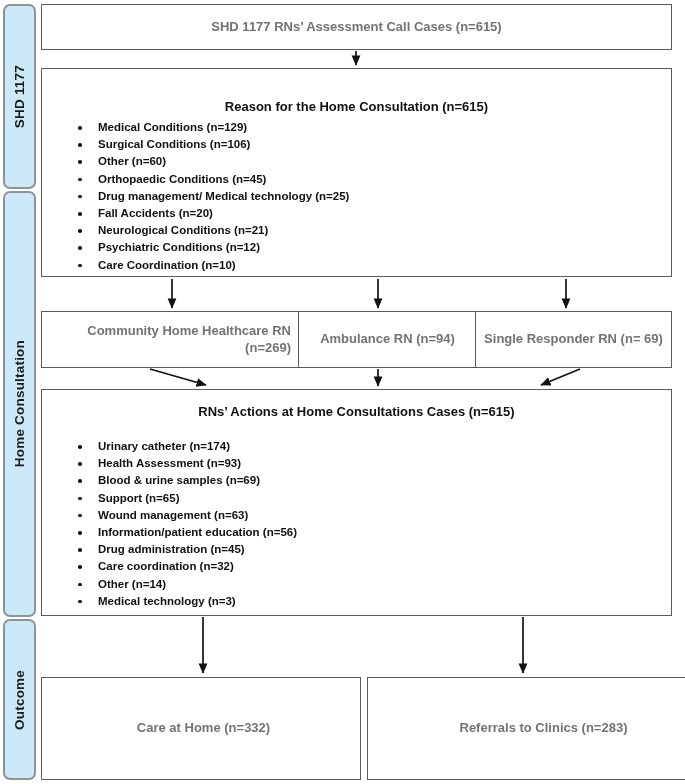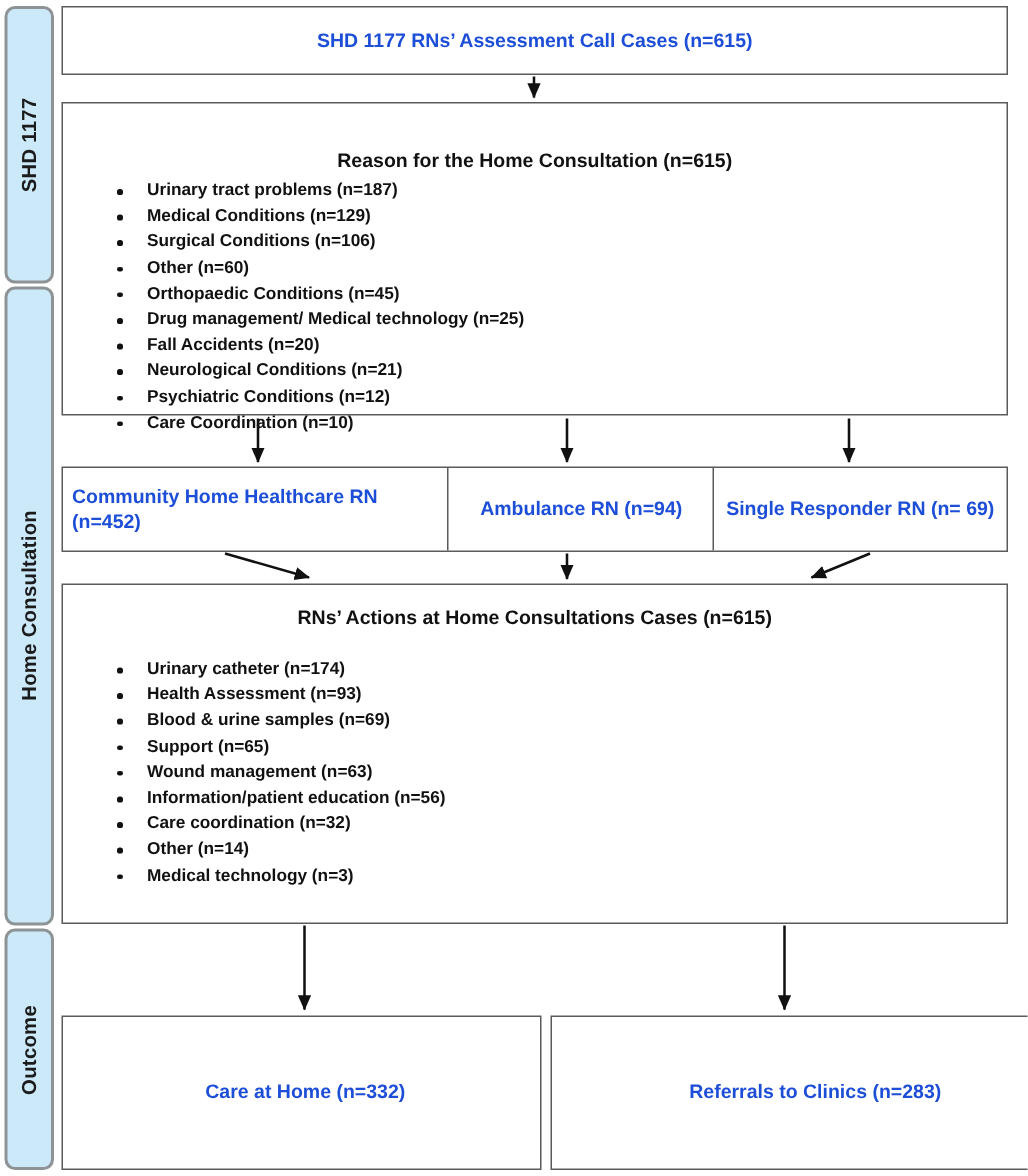--- a/index.html
+++ b/index.html
@@ -50,24 +50,24 @@
 
   
   .box {
     position: absolute;
     background: #ffffff;
     border: 1.6px solid #5b5b5b;
     box-sizing: border-box;
   }
   .box-title {
     display: block;
-    text-align: left;
+    text-align: right;
     font-weight: bold;
     font-size: 13px;
-    color: #1d4ed8;
+    color: #737373;
     line-height: 1.25;
   }
   .box-center {
     display: flex;
     align-items: center;
     justify-content: center;
     text-align: center;
     padding: 0 6px;
   }
 
@@ -179,54 +179,54 @@
     <span class="phase-label">Outcome</span>
   </div>
 
   <div class="box box-center" id="box-assessment">
     <span class="box-title">SHD 1177 RNs’ Assessment Call Cases (n=615)</span>
   </div>
 
   <div class="box" id="box-reason">
     <span class="box-heading">Reason for the Home Consultation (n=615)</span>
     <ul class="bullets" id="reason-list">
-      <li>Urinary tract problems (n=187)</li>
       <li>Medical Conditions (n=129)</li>
       <li>Surgical Conditions (n=106)</li>
       <li>Other (n=60)</li>
       <li>Orthopaedic Conditions (n=45)</li>
       <li>Drug management/ Medical technology (n=25)</li>
       <li>Fall Accidents (n=20)</li>
       <li>Neurological Conditions (n=21)</li>
       <li>Psychiatric Conditions (n=12)</li>
       <li>Care Coordination (n=10)</li>
     </ul>
   </div>
 
   <div class="box" id="box-rn-group">
     <div class="rn-col" id="rn-col-0">
-      <span class="box-title">Community Home Healthcare RN (n=452)</span>
+      <span class="box-title">Community Home Healthcare RN (n=269)</span>
     </div>
     <div class="rn-col" id="rn-col-1">
       <span class="box-title">Ambulance RN (n=94)</span>
     </div>
     <div class="rn-col" id="rn-col-2">
       <span class="box-title">Single Responder RN (n= 69)</span>
     </div>
   </div>
 
   <div class="box" id="box-actions">
     <span class="box-heading">RNs’ Actions at Home Consultations Cases (n=615)</span>
     <ul class="bullets" id="actions-list">
       <li>Urinary catheter (n=174)</li>
       <li>Health Assessment (n=93)</li>
       <li>Blood &amp; urine samples (n=69)</li>
       <li>Support (n=65)</li>
       <li>Wound management (n=63)</li>
       <li>Information/patient education (n=56)</li>
+      <li>Drug administration (n=45)</li>
       <li>Care coordination (n=32)</li>
       <li>Other (n=14)</li>
       <li>Medical technology (n=3)</li>
     </ul>
   </div>
 
   <div class="box box-center" id="box-care-home">
     <span class="box-title">Care at Home (n=332)</span>
   </div>
   <div class="box box-center" id="box-referrals">

